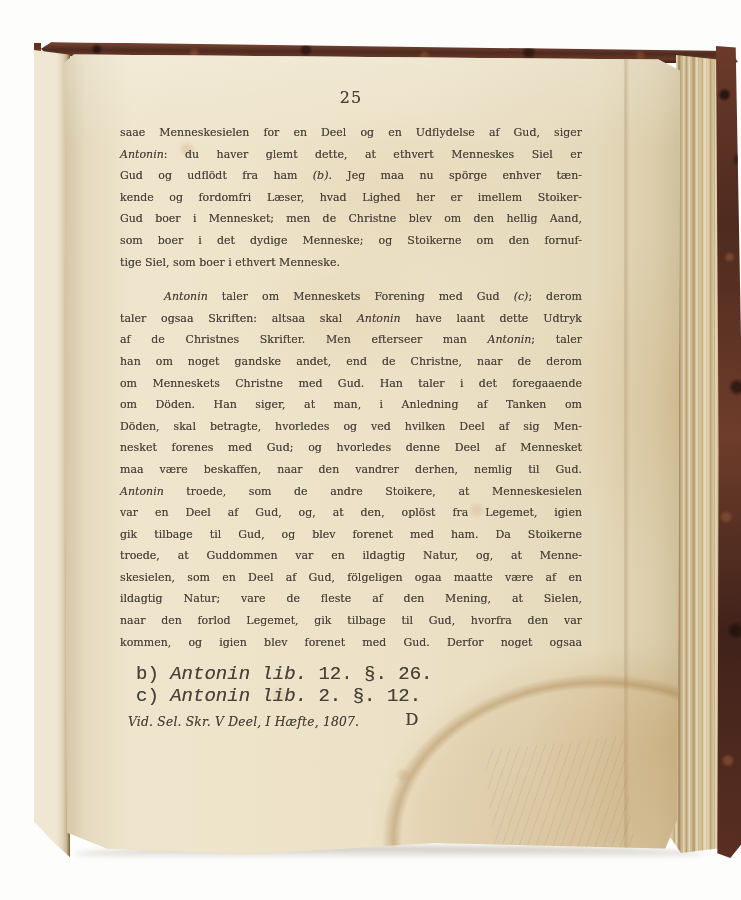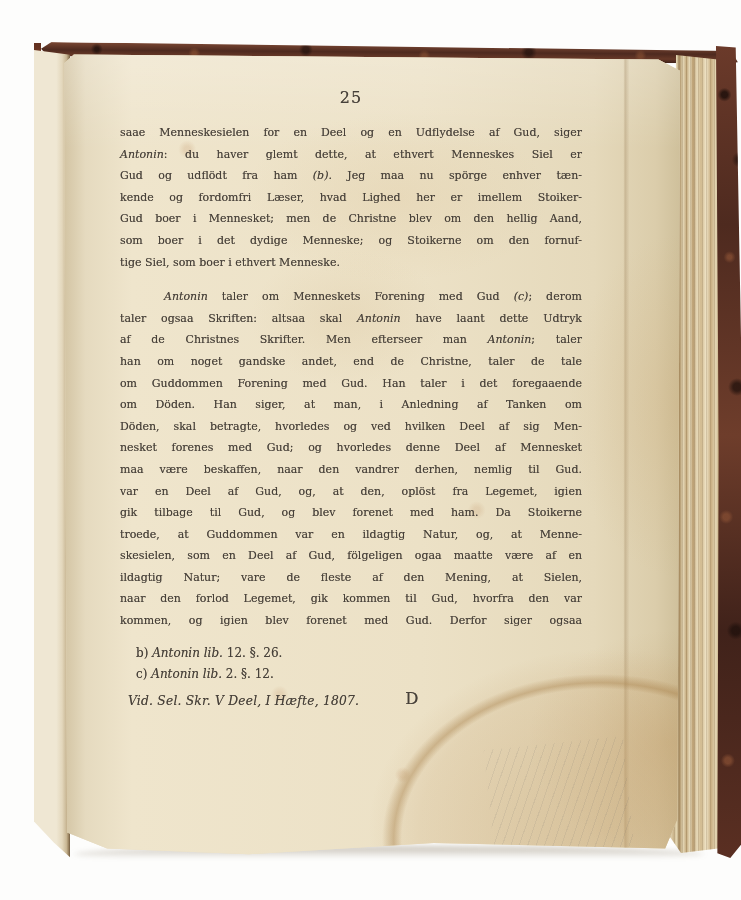--- a/index.html
+++ b/index.html
@@ -110,21 +110,21 @@
     text-shadow: 0 0 0.4px rgba(60,50,40,.55);
   }
   .pagenum {
     text-align: center; font-size: 16px; letter-spacing: 1px; margin-bottom: 15px;
   }
   .para { font-size: 11px; line-height: 21.6px; }
   .para .line { text-align: justify; text-align-last: justify; }
   .para-1 .line:last-child { text-align-last: left; }
   .para-2 { margin-top: 13px; }
   .para-2 .line:first-child { text-indent: 44px; }
-  .footnotes { margin-top: 11px; padding-left: 16px; font-size: 12px; line-height: 21.5px; }
+  .footnotes { margin-top: 11px; padding-left: 16px; font-size: 19px; line-height: 21.5px; font-family: Liberation Mono, monospace; }
   .footnotes .line { text-align: left; text-align-last: left; }
   .imprint-row {
     margin-top: 3px; padding-left: 8px; display: flex; align-items: flex-end;
     font-size: 12.3px; font-style: italic; letter-spacing: 0.2px;
   }
   .sig { font-style: normal; font-size: 16.5px; margin-left: 46px; letter-spacing: 0; }
   i { font-style: italic; }
 </style>
 </head>
 <body>
@@ -152,33 +152,34 @@
         <div class="line">kende og fordomfri Læser, hvad Lighed her er imellem Stoiker-</div>
         <div class="line">Gud boer i Mennesket; men de Christne blev om den hellig Aand,</div>
         <div class="line">som boer i det dydige Menneske; og Stoikerne om den fornuf-</div>
         <div class="line">tige Siel, som boer i ethvert Menneske.</div>
       </div>
 
     <div class="para para-2">
         <div class="line"><i>Antonin</i> taler om Menneskets Forening med Gud <i>(c)</i>; derom</div>
         <div class="line">taler ogsaa Skriften: altsaa skal <i>Antonin</i> have laant dette Udtryk</div>
         <div class="line">af de Christnes Skrifter. Men efterseer man <i>Antonin</i>; taler</div>
-        <div class="line">han om noget gandske andet, end de Christne, taler de tale</div>
-        <div class="line">om Guddommen Forening med Gud. Han taler i det foregaaende</div>
+        <div class="line">han om noget gandske andet, end de Christne, naar de derom</div>
+        <div class="line">om Menneskets Christne med Gud. Han taler i det foregaaende</div>
         <div class="line">om Döden. Han siger, at man, i Anledning af Tanken om</div>
         <div class="line">Döden, skal betragte, hvorledes og ved hvilken Deel af sig Men-</div>
         <div class="line">nesket forenes med Gud; og hvorledes denne Deel af Mennesket</div>
         <div class="line">maa være beskaffen, naar den vandrer derhen, nemlig til Gud.</div>
+        <div class="line"><i>Antonin</i> troede, som de andre Stoikere, at Menneskesielen</div>
         <div class="line">var en Deel af Gud, og, at den, oplöst fra Legemet, igien</div>
         <div class="line">gik tilbage til Gud, og blev forenet med ham. Da Stoikerne</div>
         <div class="line">troede, at Guddommen var en ildagtig Natur, og, at Menne-</div>
         <div class="line">skesielen, som en Deel af Gud, fölgeligen ogaa maatte være af en</div>
         <div class="line">ildagtig Natur; vare de fleste af den Mening, at Sielen,</div>
-        <div class="line">naar den forlod Legemet, gik kommen til Gud, hvorfra den var</div>
-        <div class="line">kommen, og igien blev forenet med Gud. Derfor siger ogsaa</div>
+        <div class="line">naar den forlod Legemet, gik tilbage til Gud, hvorfra den var</div>
+        <div class="line">kommen, og igien blev forenet med Gud. Derfor noget ogsaa</div>
       </div>
 
     <div class="footnotes">
         <div class="line">b) <i>Antonin</i> <i>lib.</i> 12. §. 26.</div>
         <div class="line">c) <i>Antonin</i> <i>lib.</i> 2. §. 12.</div>
       </div>
 
     <div class="imprint-row">
       <span>Vid. Sel. Skr. V Deel, I Hæfte, 1807.</span>
       <span class="sig">D</span>

